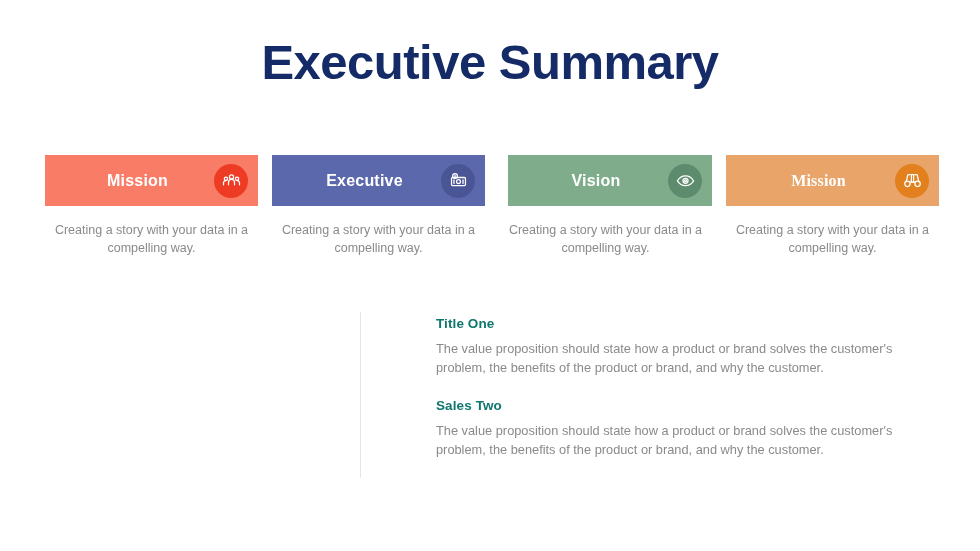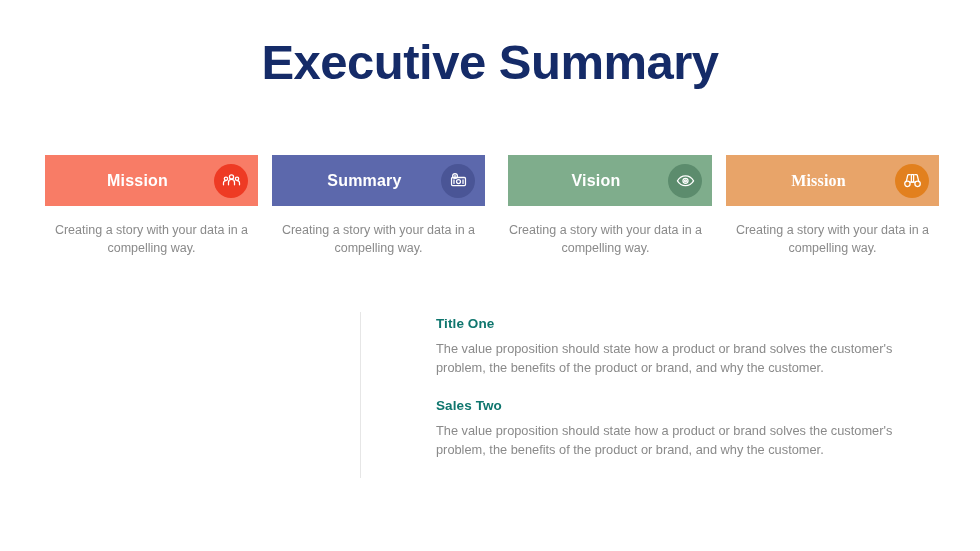--- a/index.html
+++ b/index.html
@@ -176,21 +176,21 @@
               <path d="M22.1 17.5v-2.4a3.1 3.1 0 0 0-3.1-3.1"></path>
             </svg>
           </span>
         </span>
       </div>
       <div class="pillar-caption">Creating a story with your data in a compelling way.</div>
     </div>
 
     <div class="pillar-col">
       <div class="pillar-card" style="background: rgb(92, 104, 172);">
-        <span class="pillar-label">Summary</span>
+        <span class="pillar-label">Executive</span>
         <span class="pillar-badge" style="background: rgb(74, 85, 150);">
           <span>
             <svg viewBox="0 0 24 24" fill="none" stroke="#ffffff" stroke-width="1.6" stroke-linecap="round" stroke-linejoin="round">
               <rect x="3.2" y="8.2" width="17.6" height="10.4" rx="1.4"></rect>
               <circle cx="12" cy="13.4" r="2.5"></circle>
               <path d="M6.3 11.1v4.6M17.7 11.1v4.6"></path>
               <circle cx="7.6" cy="6.3" r="3"></circle>
               <path d="M7.6 5.1v2.4"></path>
             </svg>
           </span>

